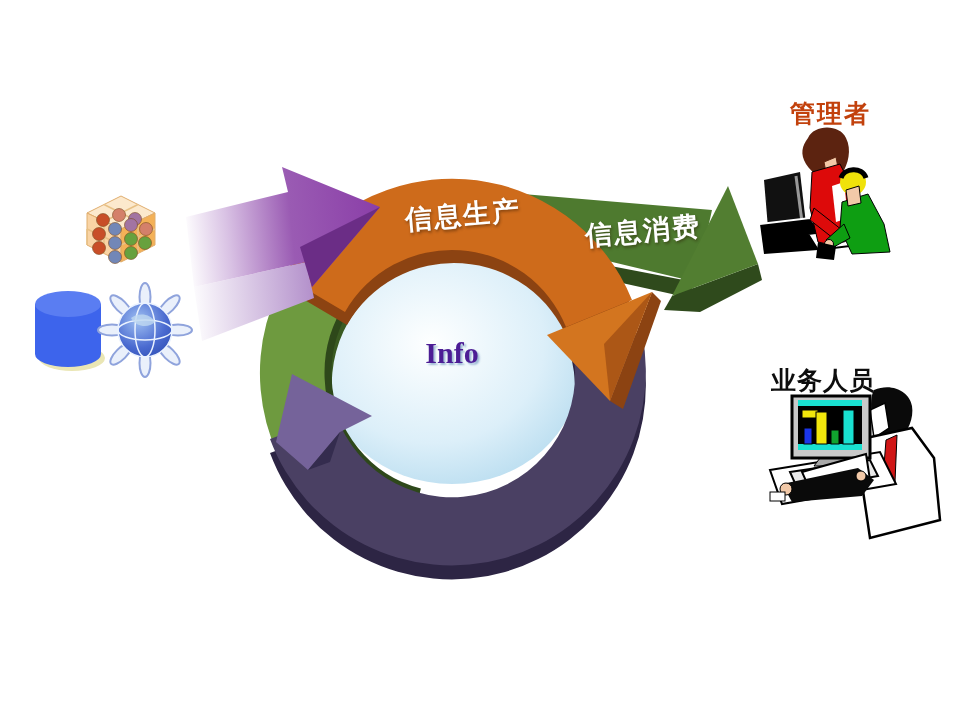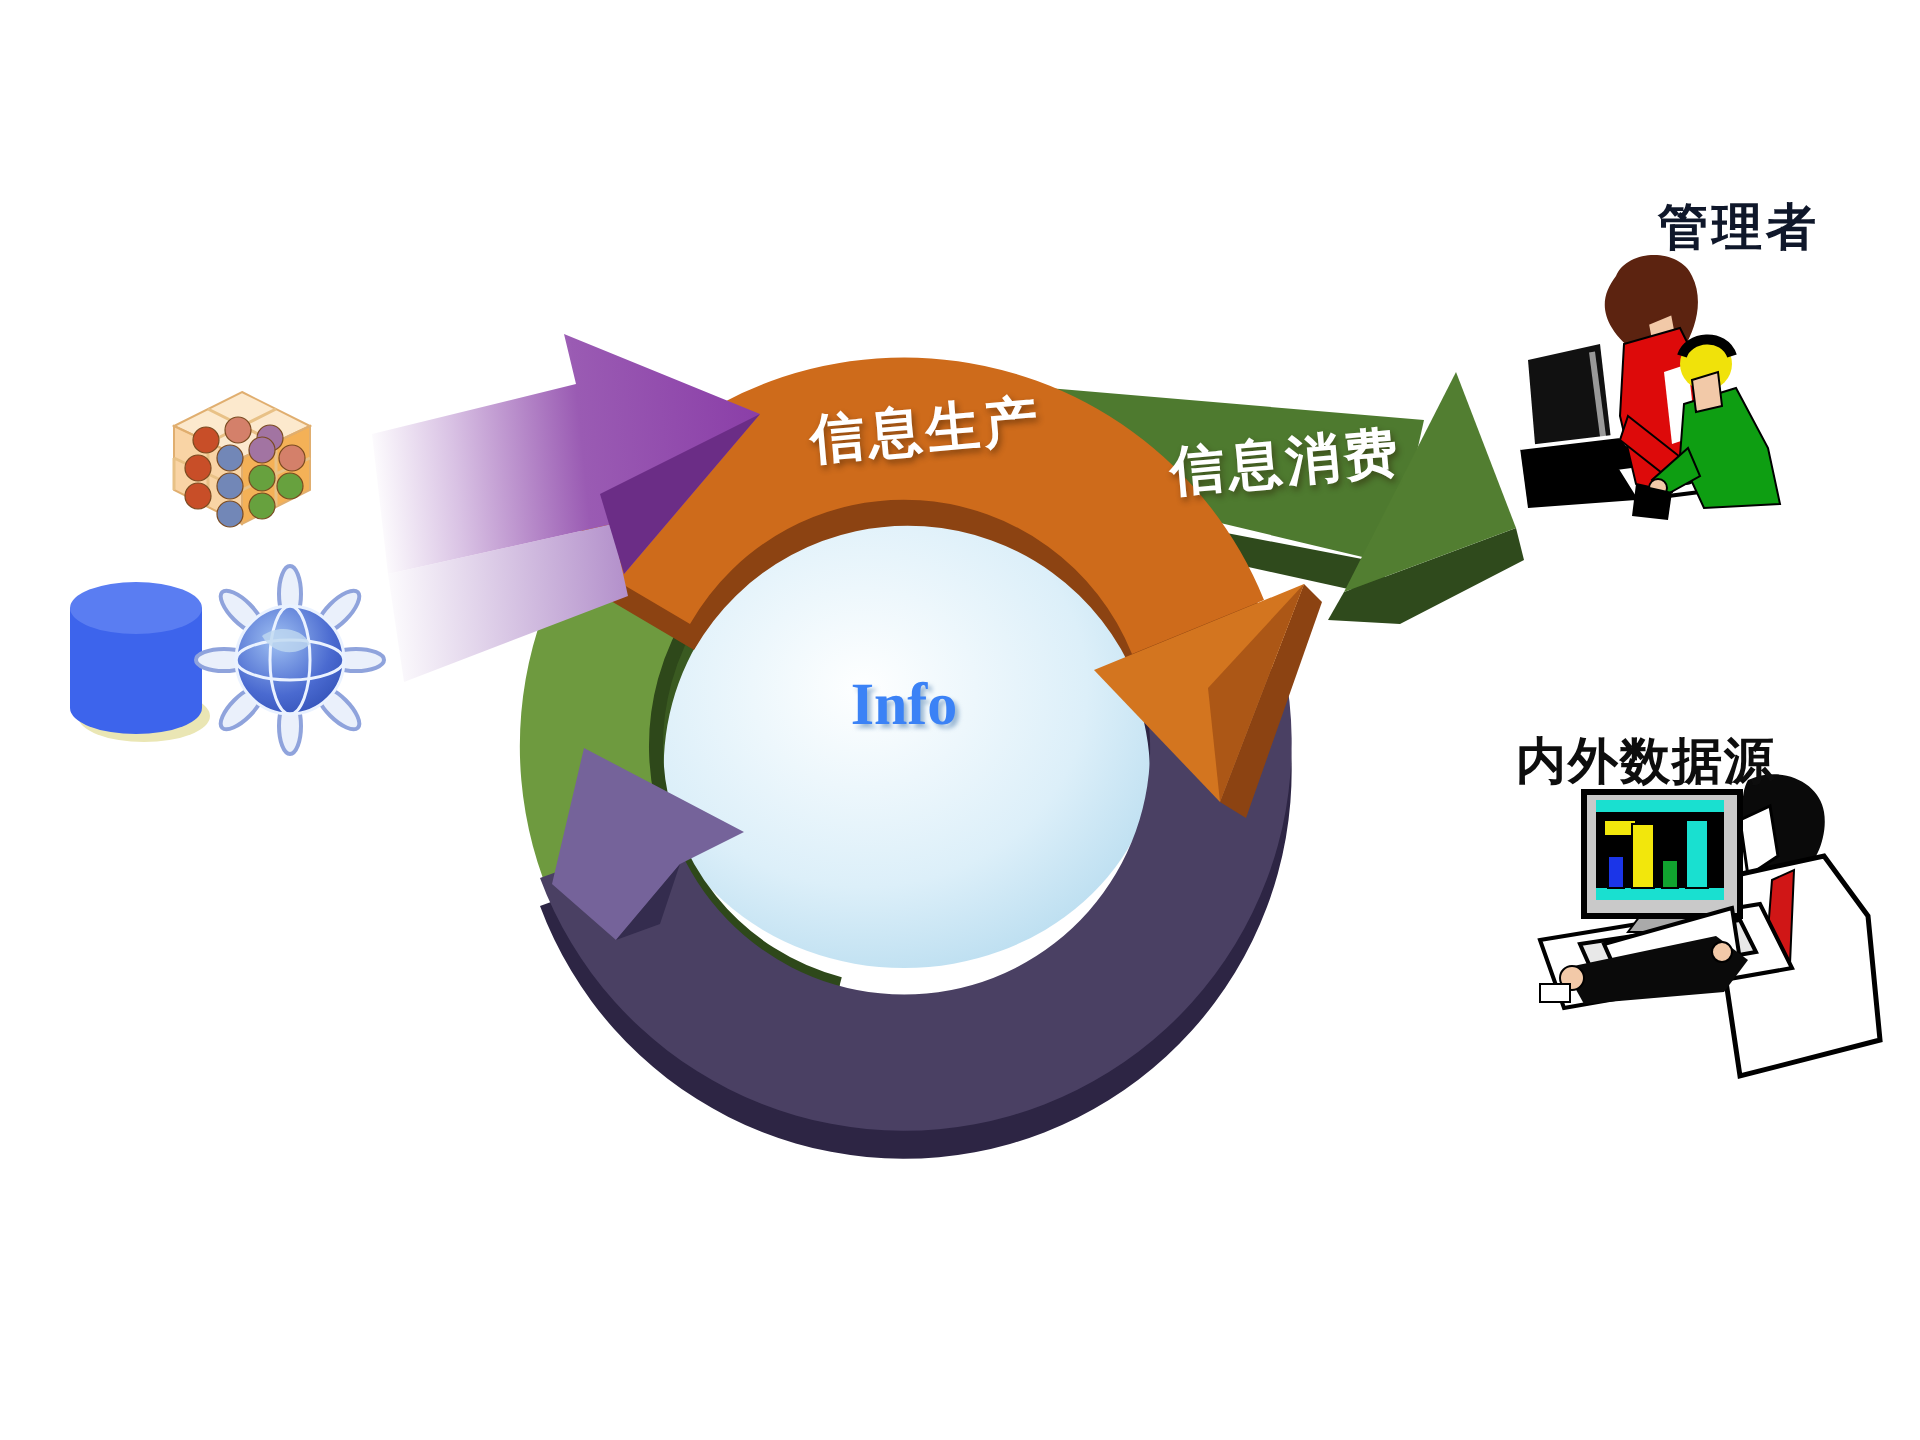--- a/index.html
+++ b/index.html
@@ -6,24 +6,24 @@
   .slide{position:relative;width:960px;height:720px;background:#ffffff;font-family:"Liberation Sans",sans-serif;}
   svg{position:absolute;left:0;top:0;}
   .lbl{position:absolute;font-weight:bold;white-space:nowrap;}
   .arc-label{color:#ffffff;font-size:27px;letter-spacing:2px;text-align:center;
              text-shadow:1px 2px 3px rgba(40,20,0,0.45);}
   #lbl-production{left:383px;top:197px;width:160px;transform:rotate(-5deg);}
   #lbl-consumption{left:563px;top:213px;width:160px;transform:rotate(-5deg);}
   #lbl-circulation{left:372px;top:483px;width:160px;text-shadow:1px 2px 3px rgba(10,5,30,0.55);}
   #lbl-core{left:332px;top:334px;width:240px;text-align:center;
             font-family:"Liberation Serif",serif;font-size:30px;line-height:37px;
-            color:#3b82f6;text-shadow:2px 2px 2px rgba(110,150,190,0.65);}
+            color:#4c1d95;text-shadow:2px 2px 2px rgba(110,150,190,0.65);}
   #lbl-sources{left:28px;top:382px;width:190px;font-size:29px;color:#15278C;
                letter-spacing:1px;text-shadow:2px 2px 0 #C9C98C;}
-  #lbl-managers{left:790px;top:97px;width:120px;font-size:25px;color:#0f172a;text-align:right;letter-spacing:2px;}
+  #lbl-managers{left:790px;top:97px;width:120px;font-size:25px;color:#c2410c;text-align:left;letter-spacing:2px;}
   #lbl-business{left:758px;top:364px;width:130px;font-size:25px;color:#0d0d0d;text-align:center;letter-spacing:1px;}
 </style>
 </head>
 <body>
 
 <div class="slide">
 
 <svg width="960" height="720" viewBox="0 0 960 720">
   <defs>
     <linearGradient id="purpleIn" gradientUnits="userSpaceOnUse" x1="186" y1="250" x2="380" y2="230">
@@ -179,14 +179,14 @@
 </svg>
 
   <div class="lbl arc-label" id="lbl-production">信息生产</div>
   <div class="lbl arc-label" id="lbl-consumption">信息消费</div>
 
   <div class="lbl" id="lbl-core">
     <div>Info</div>
   </div>
 
   <div class="lbl" id="lbl-managers">管理者</div>
-  <div class="lbl" id="lbl-business">内外数据源</div>
+  <div class="lbl" id="lbl-business">业务人员</div>
 </div>
 
 </body></html>

